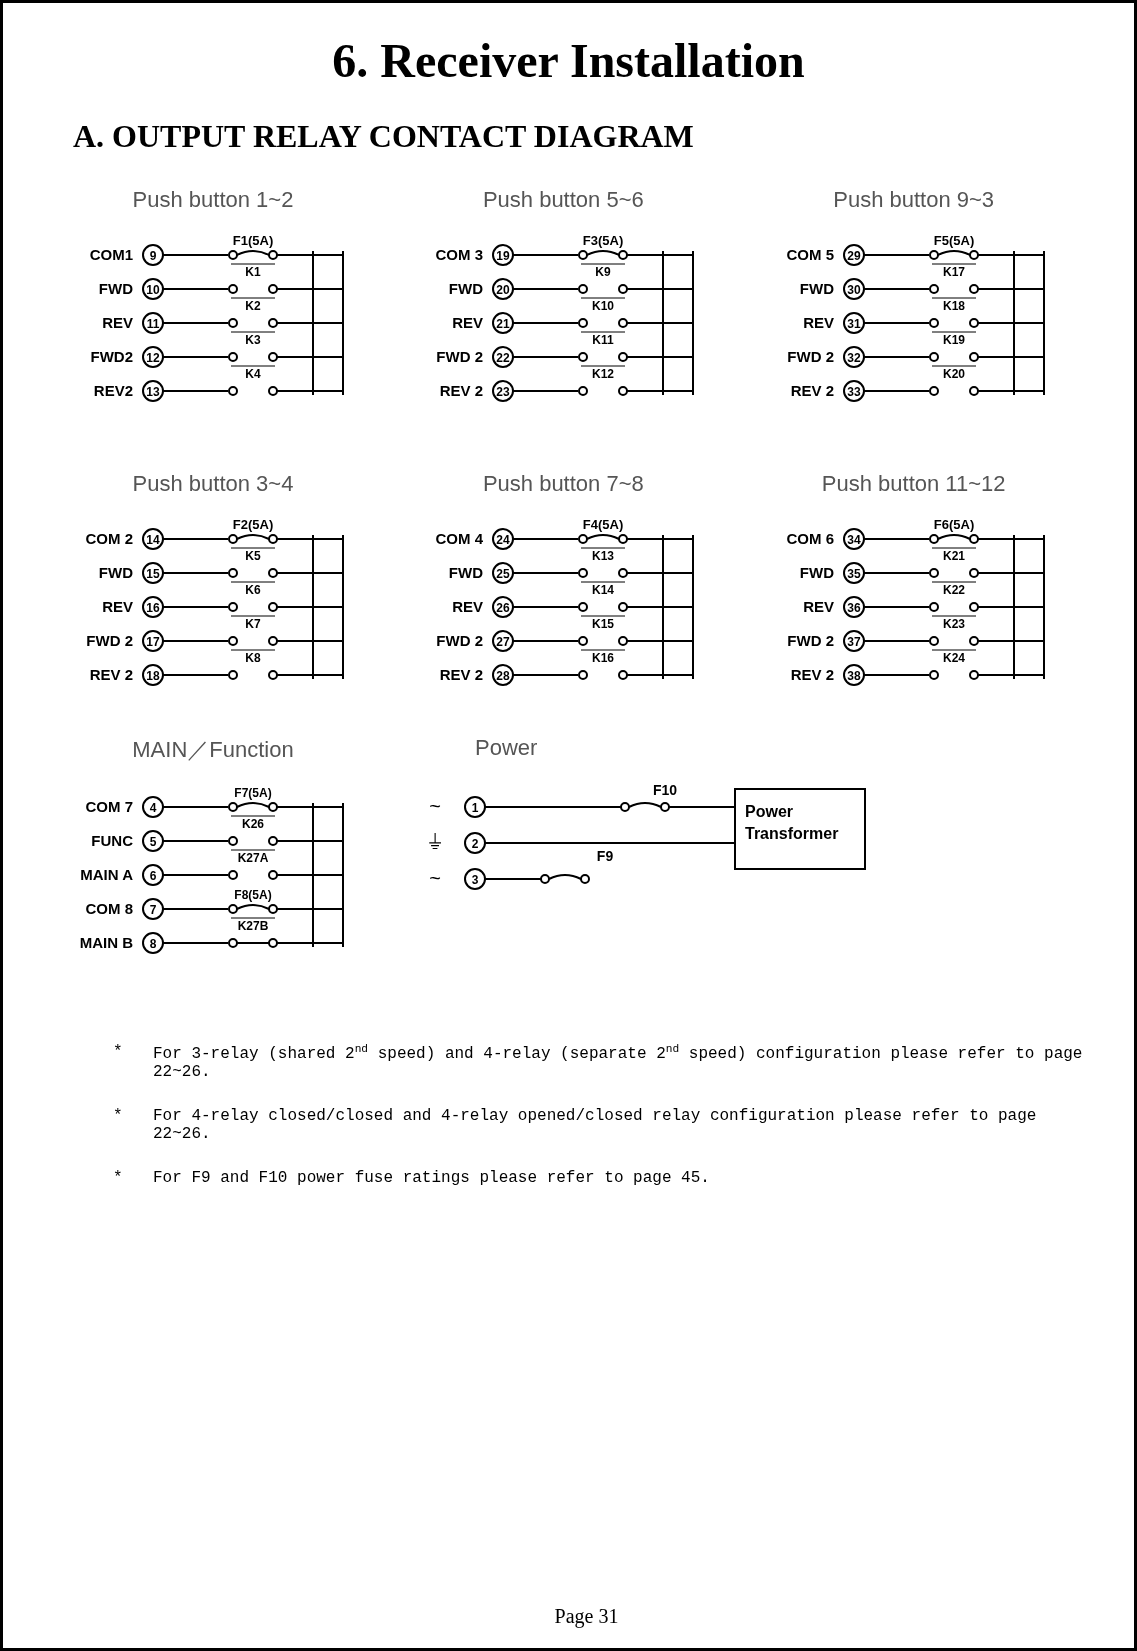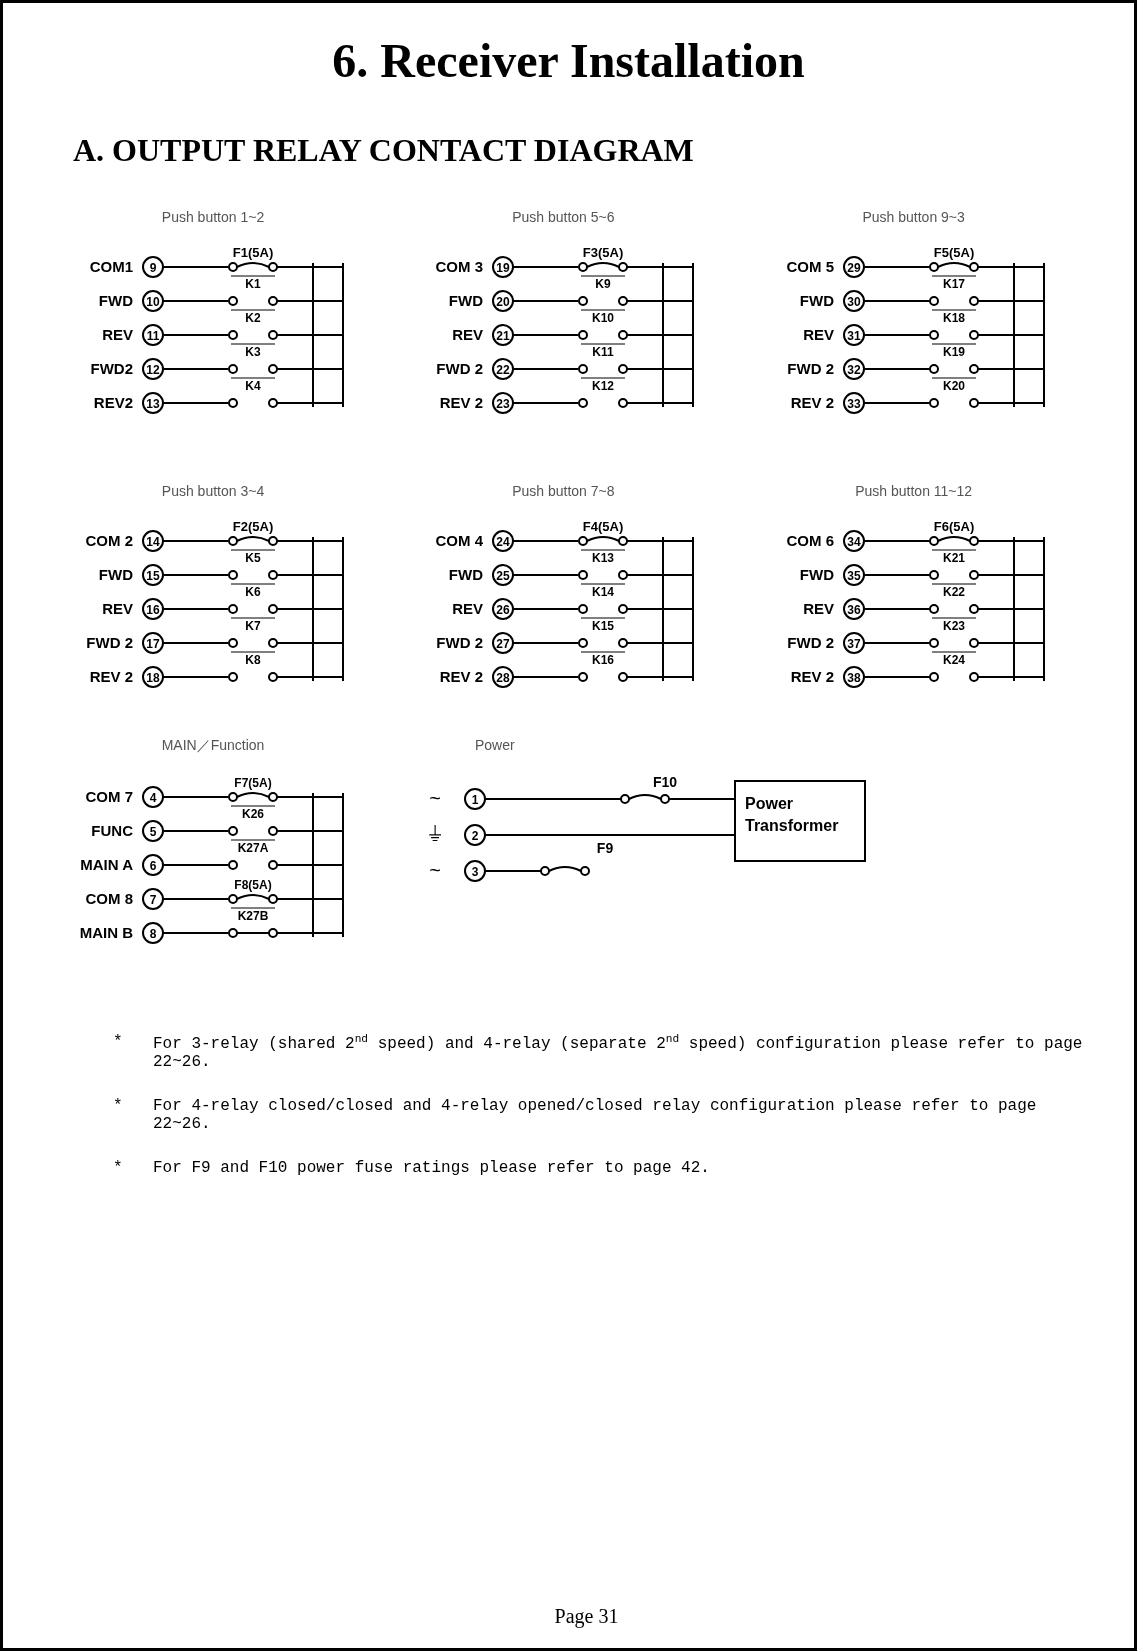--- a/index.html
+++ b/index.html
@@ -14,39 +14,39 @@
     height: 1651px;
     border: 3px solid #000;
     margin: 0 auto;
     position: relative;
     padding: 20px 40px 0 40px;
   }
   .title {
     font-size: 48px;
     font-weight: bold;
     text-align: center;
-    margin: 10px 0 44px 0;
+    margin: 10px 0 30px 0;
   }
   .subtitle {
     font-size: 32px;
     font-weight: bold;
-    margin: 30px 0 40px 30px;
+    margin: 30px 0 32px 30px;
   }
   .grid {
     display: grid;
     grid-template-columns: repeat(3, 1fr);
     gap: 20px 40px;
     padding: 0 20px;
   }
   .block {
     width: 300px;
   }
   .block-title {
     font-family: Arial, Helvetica, sans-serif;
-    font-size: 14px;
+    font-size: 22px;
     color: #555;
     text-align: center;
     margin-bottom: 18px;
   }
   svg { display: block; }
   .row2 { margin-top: 20px; }
   .bottom-area {
     display: flex;
     gap: 32px;
     padding: 20px 20px 0 20px;
@@ -515,17 +515,17 @@
           <circle cx="150" cy="100" r="4" fill="#fff" stroke="#000" stroke-width="2"></circle>
           <circle cx="190" cy="100" r="4" fill="#fff" stroke="#000" stroke-width="2"></circle>
           <path d="M 154 100 Q 170 92 186 100" fill="none" stroke="#000" stroke-width="2"></path>
         </svg>
       </div>
   </div>
 
   <ul class="notes" id="notes">
       <li>For 3-relay (shared 2<sup>nd</sup> speed) and 4-relay (separate 2<sup>nd</sup> speed) configuration please refer to page 22~26.</li>
       <li>For 4-relay closed/closed and 4-relay opened/closed relay configuration please refer to page 22~26.</li>
-      <li>For F9 and F10 power fuse ratings please refer to page 42.</li>
+      <li>For F9 and F10 power fuse ratings please refer to page 45.</li>
     </ul>
 
   <div class="pagefoot">Page 31</div>
 </div>
 
 </body></html>

